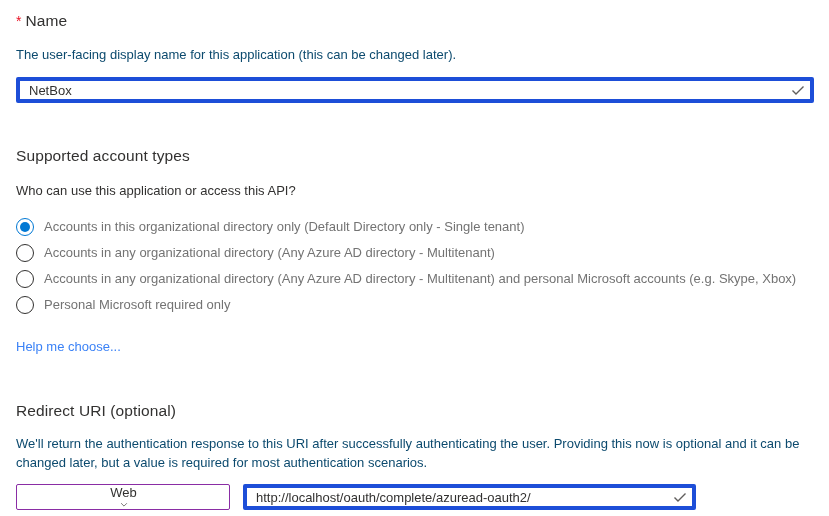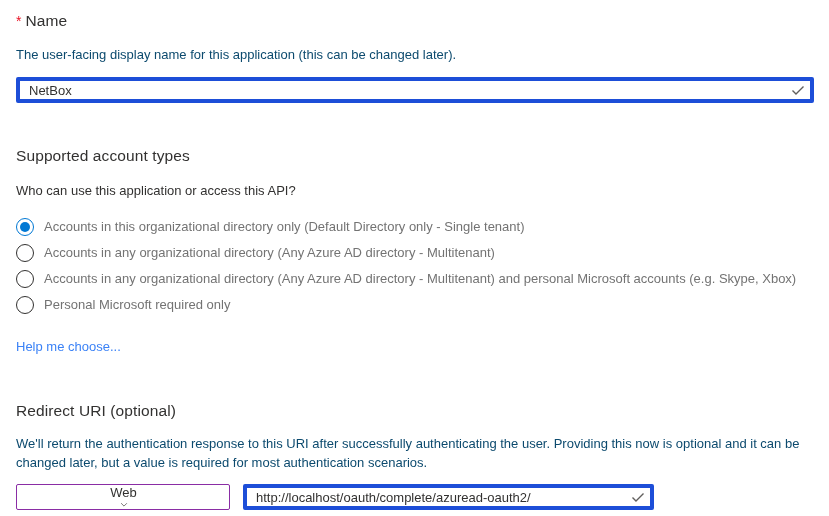--- a/index.html
+++ b/index.html
@@ -68,21 +68,21 @@
   .uri-row { display: flex; align-items: center; margin-top: 12px; }
   .dropdown {
     box-sizing: border-box; width: 214px; height: 26px;
     border: 1px solid #8a2da5; border-radius: 2px; background: #fff;
     display: flex; align-items: center; justify-content: space-between;
     padding: 0 8px 0 9px; cursor: pointer; flex-direction: column;
   }
   .dropdown-value { font-size: 13px; color: #323130; }
   .chevron-icon { width: 14px; height: 14px; display: block; }
   .uri-input-wrap { margin-left: 13px; }
-  .uri-input { width: 411px; }
+  .uri-input { width: 453px; }
 </style>
 </head>
 <body>
 
 <div class="page">
 
   <section>
     <h2 class="section-title"><span class="req-asterisk">*</span><span>Name</span></h2>
     <p class="desc-text">The user-facing display name for this application (this can be changed later).</p>
     <div class="input-wrap name-input-wrap">

